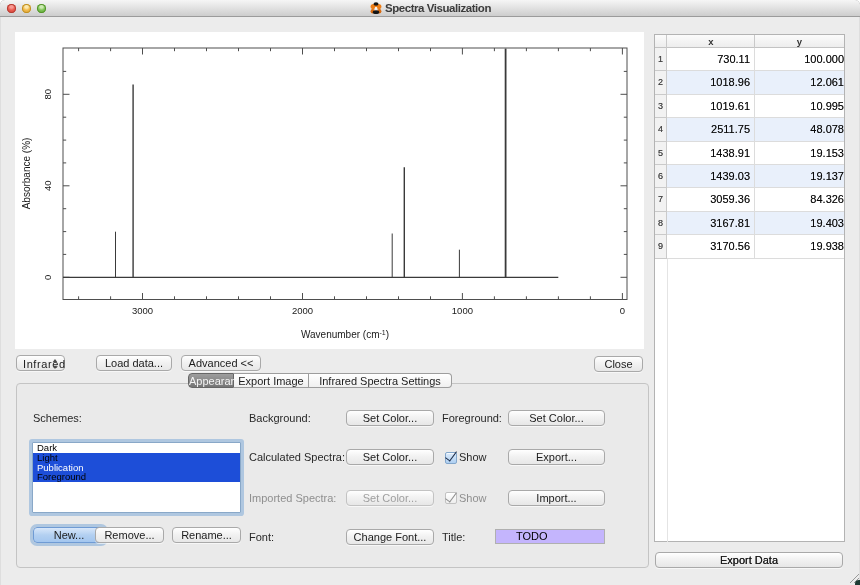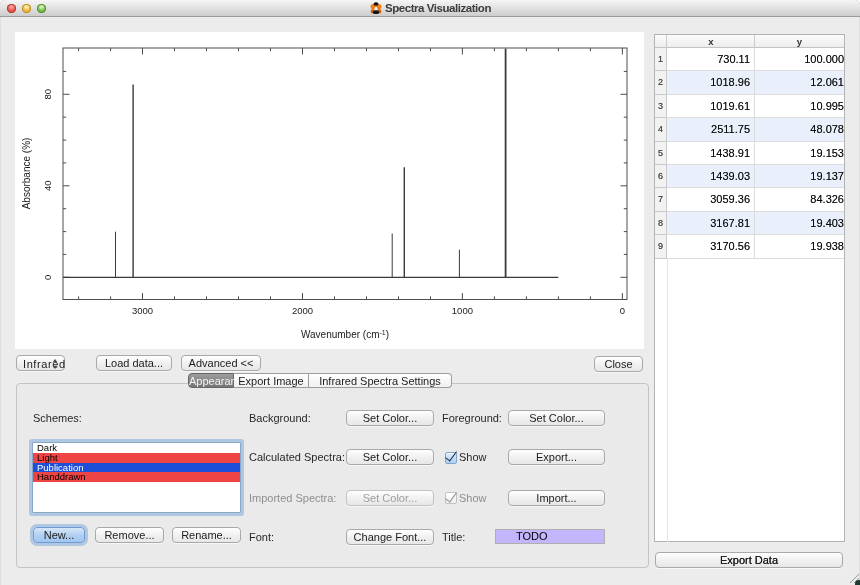--- a/index.html
+++ b/index.html
@@ -34,21 +34,21 @@
 .tab.last { border-radius:0 4px 4px 0; }
 .tab.sel { background:linear-gradient(#9e9e9e,#757575); color:#f4f4f4; border-color:#666; }
 
 #panel { position:absolute; left:16px; top:383px; width:633px; height:185px;
   background:#eaeaea; border:1px solid #c4c4c4; border-radius:4px; }
 
 #schemelist { position:absolute; left:32px; top:442px; width:209px; height:71px;
   background:#fff; border:1px solid #89a8c8; border-radius:1px;
   box-shadow:0 0 0 3px rgba(125,170,215,.55); font-size:9.5px; }
 .li { height:9.8px; line-height:10.2px; padding-left:4px; color:#000; }
-.li.alt { background:#ef4444; }
+.li.alt { background:#1d4ed8; }
 .li.sel { background:#1d4ed8; color:#fff; }
 
 .cb { position:absolute; width:12px; height:12px; border-radius:2px;
   background:linear-gradient(#dcebfb,#aecff1); border:1px solid #83a7cc;
   box-shadow:inset 0 1px 0 rgba(255,255,255,.7); }
 .cb:after { content:""; position:absolute; left:2.5px; top:-3.5px; width:5px; height:11px;
   border:solid #1d2c48; border-width:0 1.8px 1.8px 0; transform:rotate(36deg); }
 .cb.dis { background:linear-gradient(#ffffff,#eeeeee); border:1px solid #c2c2c2; }
 .cb.dis:after { border-color:#8f8f8f; border-width:0 1.5px 1.5px 0; }
 
@@ -116,23 +116,23 @@
  <div class="tab first sel" style="width:46px;">Appearance</div>
  <div class="tab" style="width:75px;">Export Image</div>
  <div class="tab last" style="width:143px;">Infrared Spectra Settings</div>
 </div>
 <div id="panel"></div>
 <div class="lbl" style="left:33px;top:412px;">Schemes:</div>
 <div id="schemelist">
  <div class="li">Dark</div>
  <div class="li alt">Light</div>
  <div class="li sel">Publication</div>
- <div class="li alt">Handdrawn</div>
-</div>
-<div class="btn" style="left:33px;top:527px;width:52px;background:linear-gradient(#d8e7fa,#b3d0f1 50%,#a3c6ef);border-color:#6f9bd4;box-shadow:0 0 0 3px rgba(125,170,215,.55);">New...</div>
+ <div class="li alt">Foreground</div>
+</div>
+<div class="btn" style="left:33px;top:527px;width:72px;background:linear-gradient(#d8e7fa,#b3d0f1 50%,#a3c6ef);border-color:#6f9bd4;box-shadow:0 0 0 3px rgba(125,170,215,.55);">New...</div>
 <div class="btn" style="left:95px;top:527px;width:69px;">Remove...</div>
 <div class="btn" style="left:172px;top:527px;width:69px;">Rename...</div>
 
 <div class="lbl" style="left:249px;top:412px;">Background:</div>
 <div class="btn" style="left:346px;top:410px;width:88px;">Set Color...</div>
 <div class="lbl" style="left:442px;top:412px;">Foreground:</div>
 <div class="btn" style="left:508px;top:410px;width:97px;">Set Color...</div>
 
 <div class="lbl" style="left:249px;top:451px;">Calculated Spectra:</div>
 <div class="btn" style="left:346px;top:449px;width:88px;">Set Color...</div>

